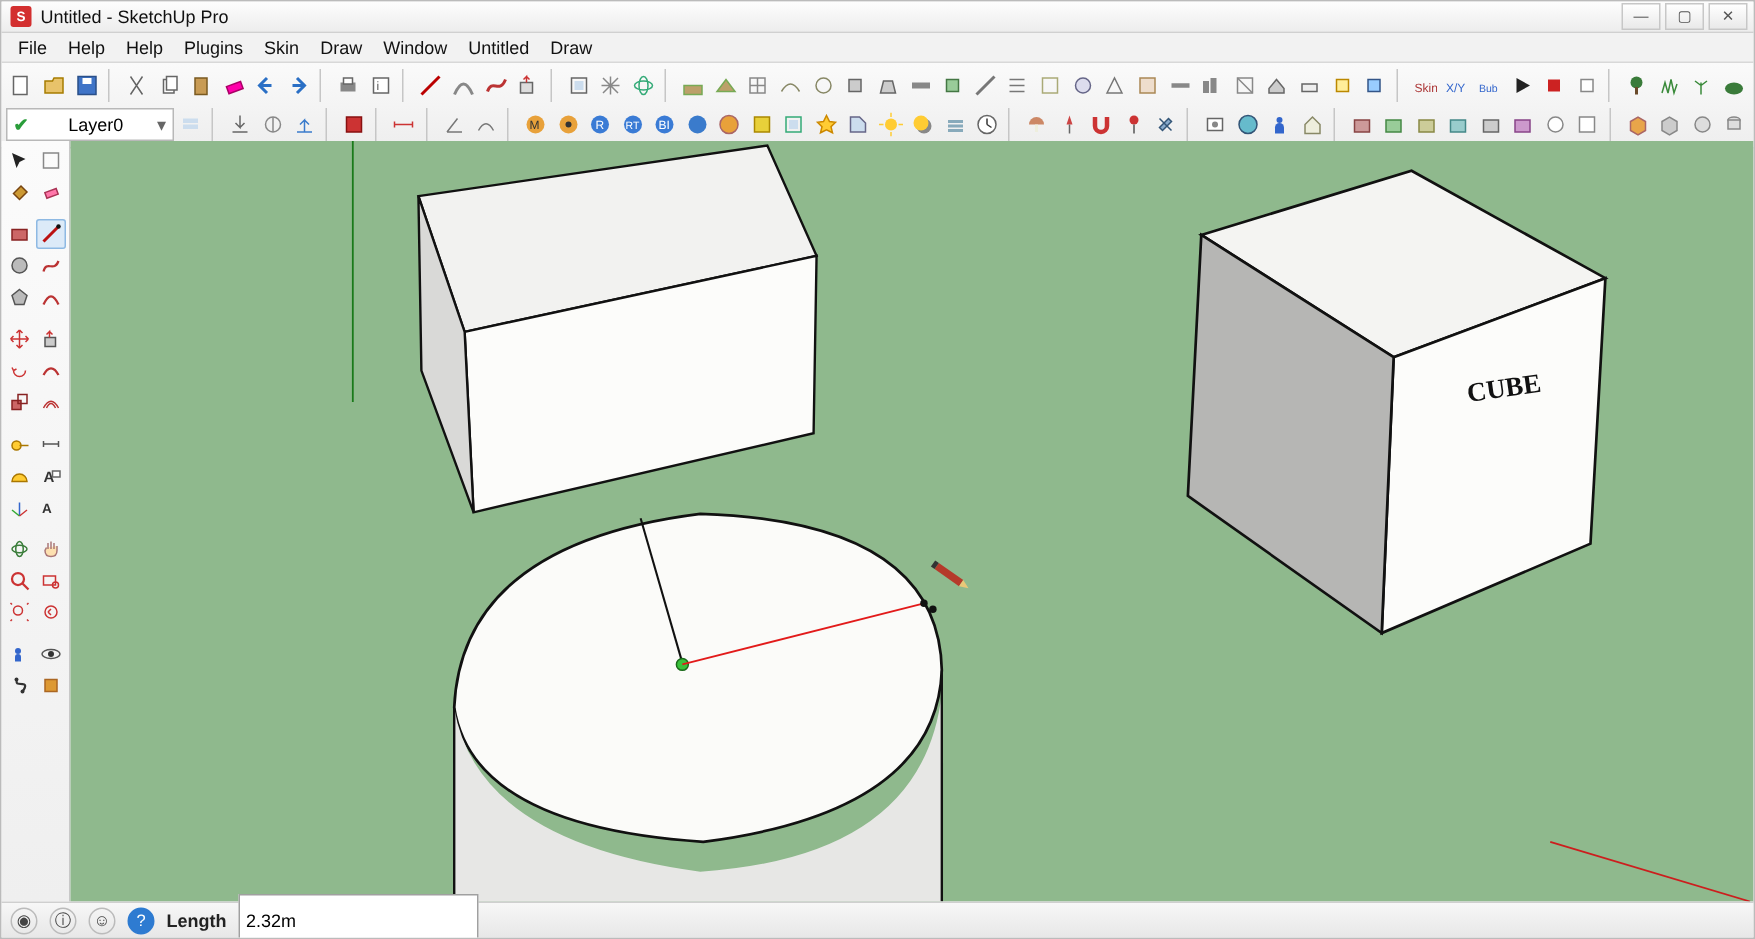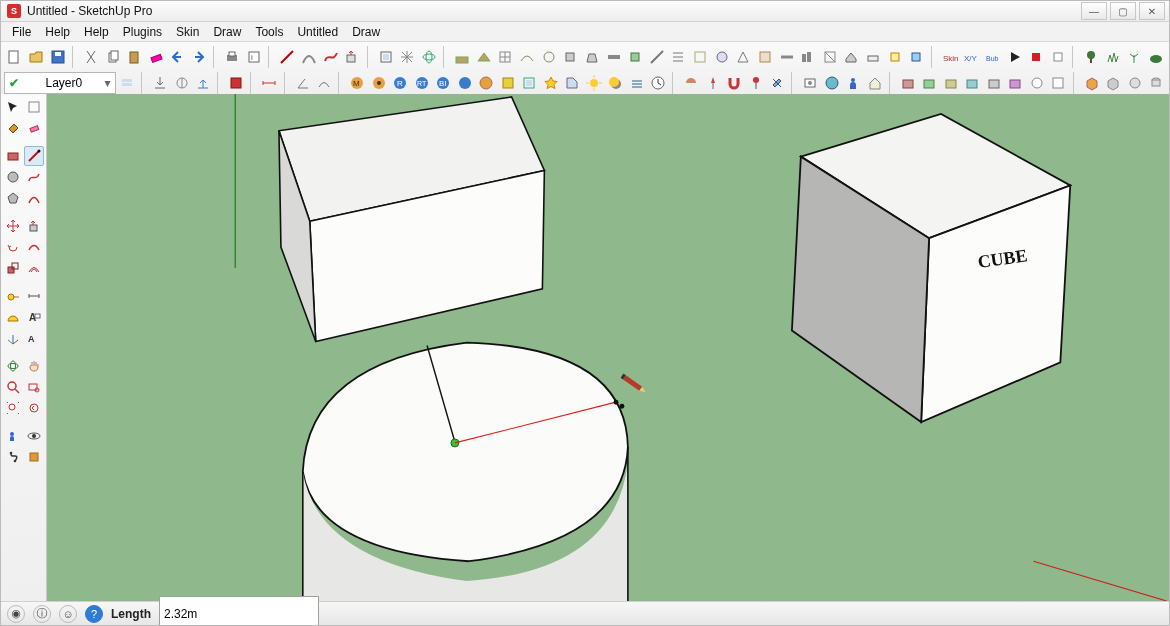--- a/index.html
+++ b/index.html
@@ -52,21 +52,21 @@
   <div class="winbtn">✕</div>
 </div>
 
 <div class="menubar">
   <div class="menu">File</div>
   <div class="menu">Help</div>
   <div class="menu">Help</div>
   <div class="menu">Plugins</div>
   <div class="menu">Skin</div>
   <div class="menu">Draw</div>
-  <div class="menu">Tools</div>
+  <div class="menu">Window</div>
   <div class="menu">Untitled</div>
   <div class="menu">Draw</div>
 </div>
 
 <div class="toolrows">
   <div class="toolrow">
     <div class="tbtn">
         <svg viewBox="0 0 16 16">
           <rect x="3" y="2" width="9" height="12" fill="#fff" stroke="#666"></rect>
         </svg>

